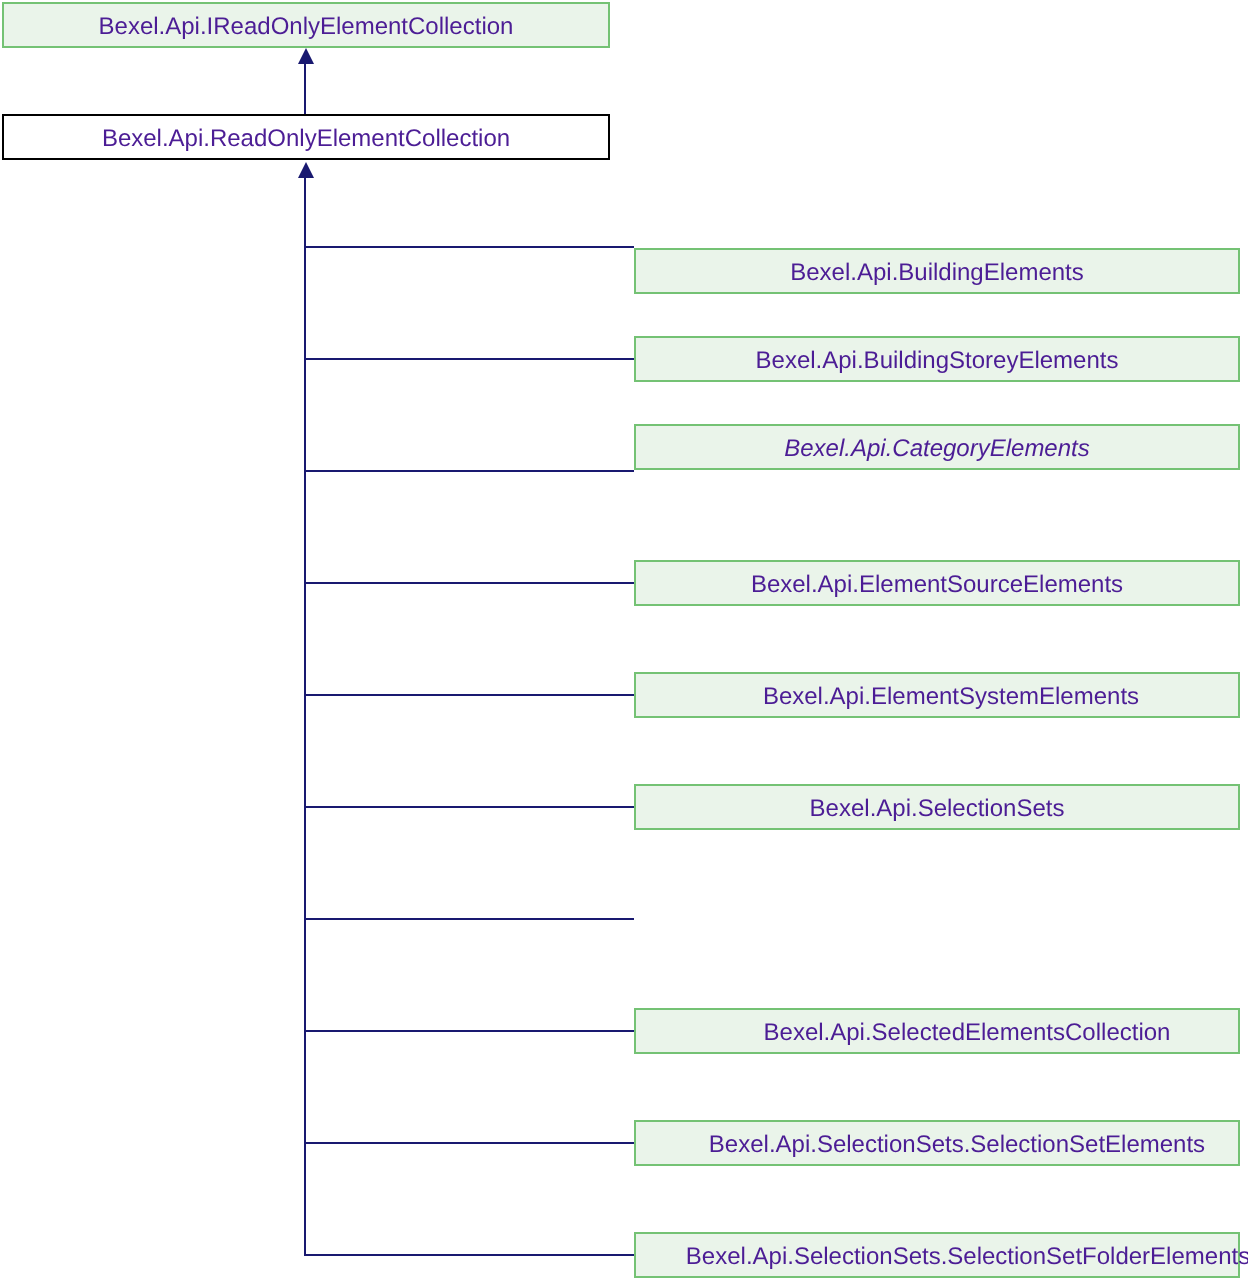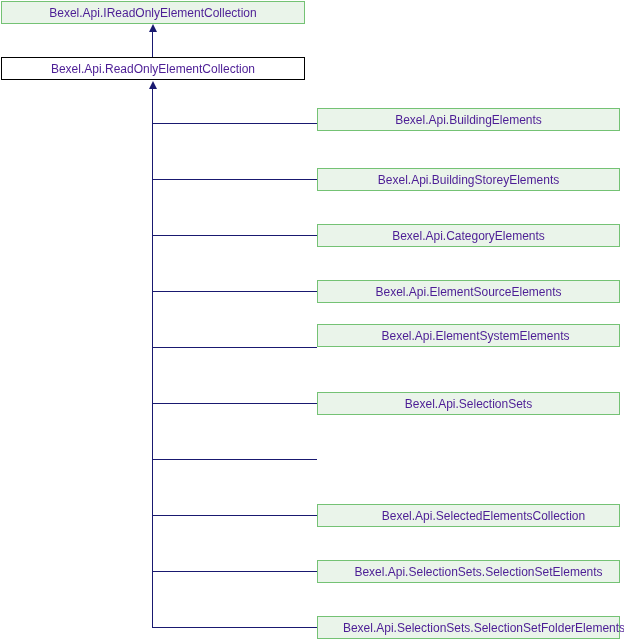--- a/index.html
+++ b/index.html
@@ -75,23 +75,23 @@
   <div class="edge h" style="left:153px; top:179px; width:164px;"></div>
   <div class="edge h" style="left:153px; top:235px; width:164px;"></div>
   <div class="edge h" style="left:153px; top:291px; width:164px;"></div>
   <div class="edge h" style="left:153px; top:347px; width:164px;"></div>
   <div class="edge h" style="left:153px; top:403px; width:164px;"></div>
   <div class="edge h" style="left:153px; top:459px; width:164px;"></div>
   <div class="edge h" style="left:153px; top:515px; width:164px;"></div>
   <div class="edge h" style="left:153px; top:571px; width:164px;"></div>
   <div class="edge h" style="left:153px; top:627px; width:164px;"></div>
 
-  <div class="node green child" style="top:108px;">Bexel.Api.BuildingElements</div>
+  <div class="node green child" style="top:124px;">Bexel.Api.BuildingElements</div>
   <div class="node green child" style="top:168px;">Bexel.Api.BuildingStoreyElements</div>
-  <div class="node green child" style="top:224px;">Bexel.Api.CategoryElements</div>
+  <div class="node green child" style="top:212px;font-style:italic;">Bexel.Api.CategoryElements</div>
   <div class="node green child" style="top:280px;">Bexel.Api.ElementSourceElements</div>
-  <div class="node green child" style="top:324px;padding-left:14px;">Bexel.Api.ElementSystemElements</div>
+  <div class="node green child" style="top:336px;padding-left:14px;">Bexel.Api.ElementSystemElements</div>
   <div class="node green child" style="top:392px;">Bexel.Api.SelectionSets</div>
   <div class="node green child" style="top:504px;padding-left:30px;">Bexel.Api.SelectedElementsCollection</div>
   <div class="node green child" style="top:560px;padding-left:20px;">Bexel.Api.SelectionSets.SelectionSetElements</div>
   <div class="node green child" style="top:616px;padding-left:31px;">Bexel.Api.SelectionSets.SelectionSetFolderElements</div>
 
 </div>
 
 </body></html>

